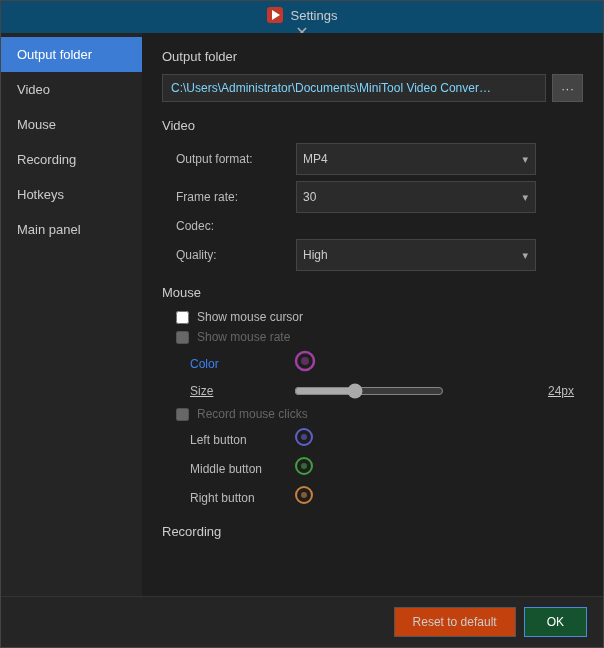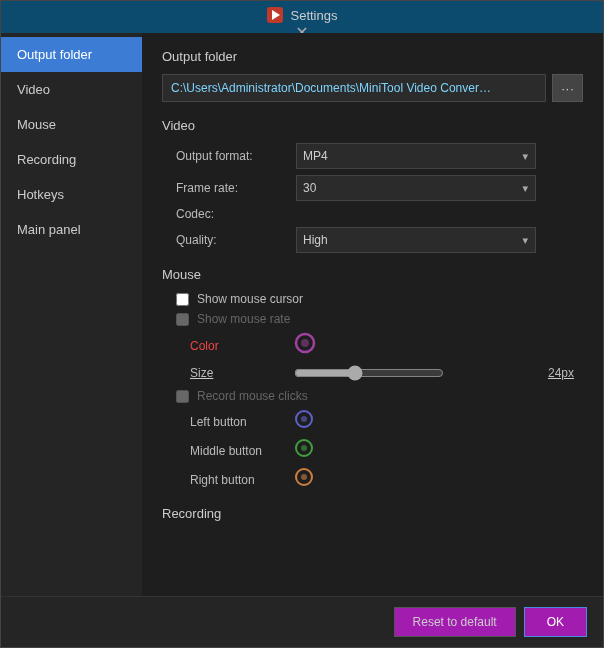--- a/index.html
+++ b/index.html
@@ -155,21 +155,21 @@
       pointer-events: none;
       font-size: 11px;
     }
     .select-wrapper select {
       width: 100%;
       background: #2b2b2b;
       border: 1px solid #444;
       color: #ccc;
       padding: 3px 6px;
       font-size: 12px;
-      height: 26px;
+      height: 32px;
       appearance: none;
       -webkit-appearance: none;
       outline: none;
       cursor: pointer;
     }
 
     
     .mouse-section { margin-bottom: 14px; }
 
     .checkbox-row {
@@ -202,21 +202,21 @@
     .color-row {
       display: flex;
       align-items: center;
       padding-left: 28px;
       margin-bottom: 6px;
     }
 
     .color-label {
       width: 104px;
       font-size: 12px;
-      color: #ef4444;
+      color: #3b82f6;
     }
 
     .color-icon {
       font-size: 18px;
       color: #a040a0;
     }
 
     .size-row {
       display: flex;
       align-items: center;
@@ -284,31 +284,31 @@
       display: flex;
       justify-content: flex-end;
       gap: 8px;
       padding: 10px 16px;
       background: #252525;
       border-top: 1px solid #333;
       flex-shrink: 0;
     }
 
     .btn-reset {
-      background: #a21caf;
+      background: #c2410c;
       border: 1px solid #555;
       color: #ccc;
       padding: 6px 18px;
       font-size: 12px;
       cursor: pointer;
       height: 30px;
     }
 
     .btn-ok {
-      background: #a21caf;
+      background: #14532d;
       border: 1px solid #4a8ae0;
       color: #fff;
       padding: 6px 22px;
       font-size: 12px;
       cursor: pointer;
       height: 30px;
     }
 
     
     .main-panel::-webkit-scrollbar { width: 6px; }

